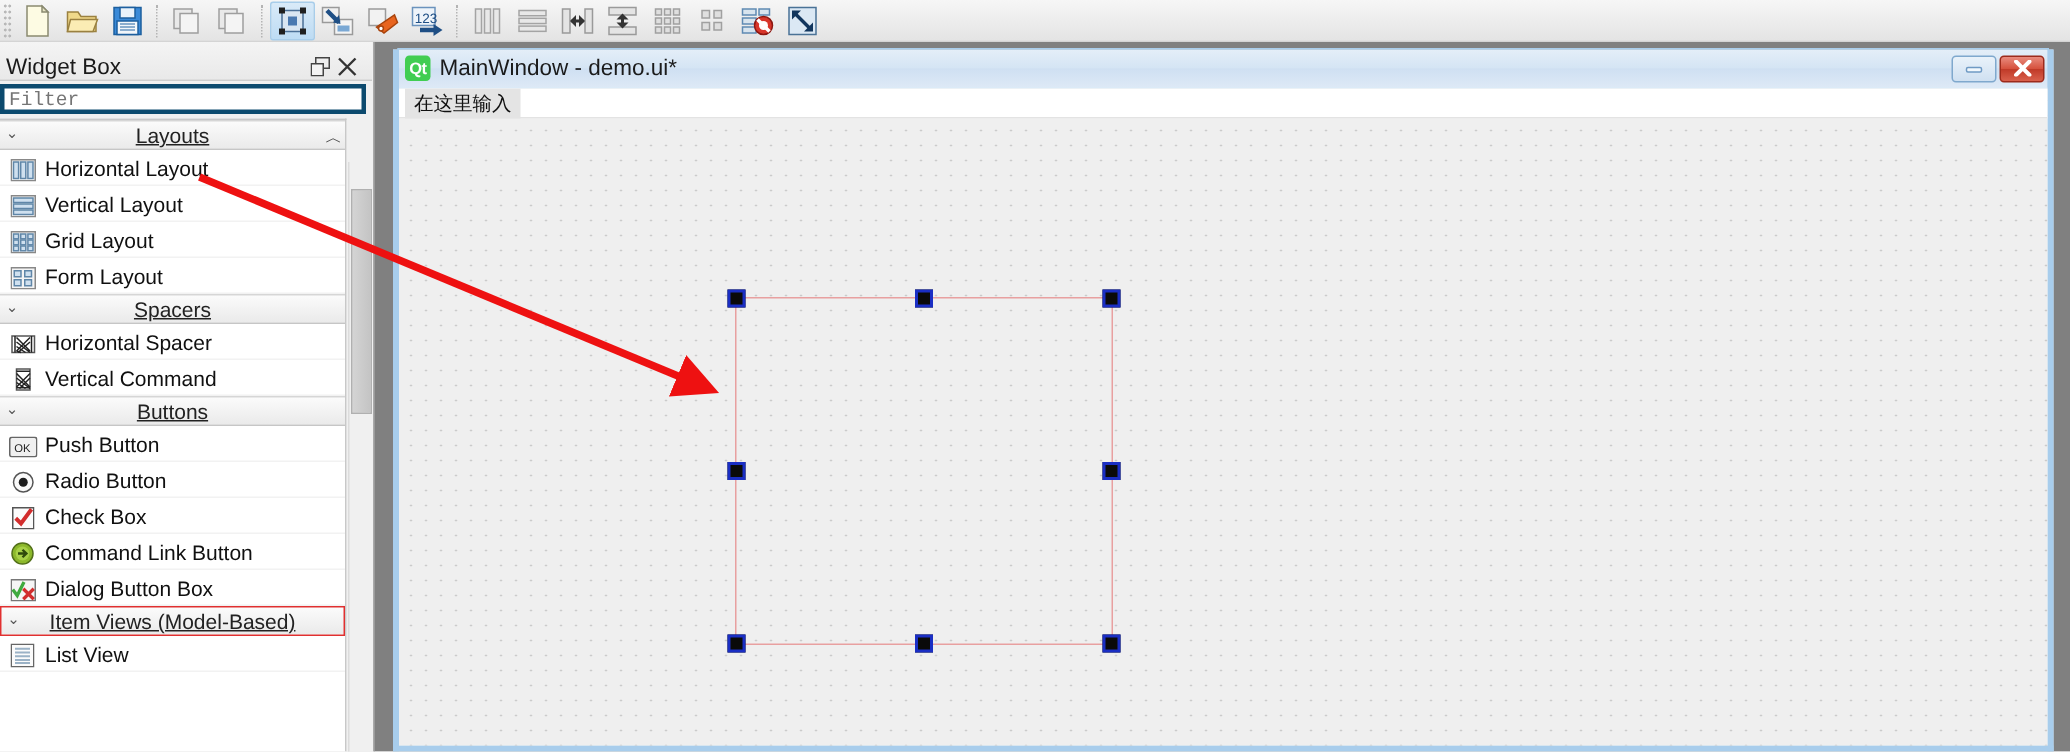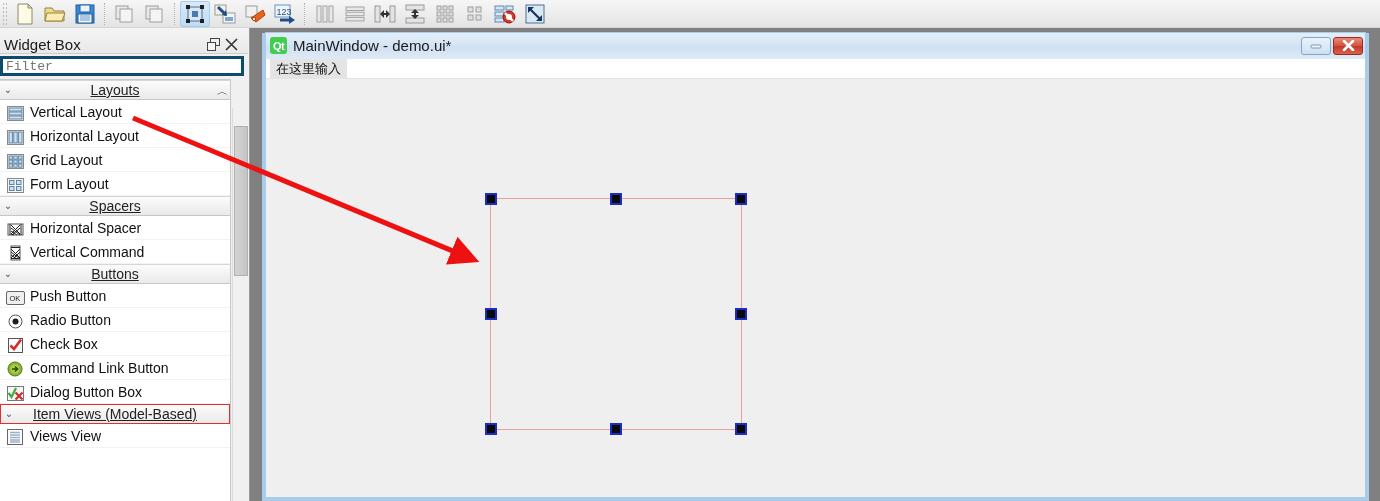--- a/index.html
+++ b/index.html
@@ -509,40 +509,40 @@
       <div class="wb-cat">
         <span class="wb-cat-arrow">⌄</span>
         <span class="wb-cat-label">Layouts</span>
         <span class="wb-cat-scrollhint">︿</span>
       </div>
       <div class="wb-item">
         <span class="wb-item-icon">
           <svg width="17" height="15" viewBox="0 0 17 15">
             <rect x="0.5" y="0.5" width="16" height="14" fill="#f4f4f4" stroke="#888"></rect>
             <g fill="#cfe0ef" stroke="#5f86a8">
+              <rect x="2" y="2" width="3.4" height="11"></rect>
+                <rect x="6.8" y="2" width="3.4" height="11"></rect>
+                <rect x="11.6" y="2" width="3.4" height="11"></rect>
+            </g>
+          </svg>
+        </span>
+        <span class="wb-item-label">Horizontal Layout</span>
+      </div>
+      <div class="wb-item">
+        <span class="wb-item-icon">
+          <svg width="17" height="15" viewBox="0 0 17 15">
+            <rect x="0.5" y="0.5" width="16" height="14" fill="#f4f4f4" stroke="#888"></rect>
+            <g fill="#cfe0ef" stroke="#5f86a8">
               <rect x="2" y="2" width="13" height="3"></rect>
                 <rect x="2" y="6" width="13" height="3"></rect>
                 <rect x="2" y="10" width="13" height="3"></rect>
             </g>
           </svg>
         </span>
         <span class="wb-item-label">Vertical Layout</span>
-      </div>
-      <div class="wb-item">
-        <span class="wb-item-icon">
-          <svg width="17" height="15" viewBox="0 0 17 15">
-            <rect x="0.5" y="0.5" width="16" height="14" fill="#f4f4f4" stroke="#888"></rect>
-            <g fill="#cfe0ef" stroke="#5f86a8">
-              <rect x="2" y="2" width="3.4" height="11"></rect>
-                <rect x="6.8" y="2" width="3.4" height="11"></rect>
-                <rect x="11.6" y="2" width="3.4" height="11"></rect>
-            </g>
-          </svg>
-        </span>
-        <span class="wb-item-label">Horizontal Layout</span>
       </div>
       <div class="wb-item">
         <span class="wb-item-icon">
           <svg width="17" height="15" viewBox="0 0 17 15">
             <rect x="0.5" y="0.5" width="16" height="14" fill="#f4f4f4" stroke="#888"></rect>
             <g fill="#cfe0ef" stroke="#5f86a8">
               <rect x="2" y="2" width="3.4" height="3.2"></rect>
                 <rect x="6.8" y="2" width="3.4" height="3.2"></rect>
                 <rect x="11.6" y="2" width="3.4" height="3.2"></rect>
               <rect x="2" y="6" width="3.4" height="3.2"></rect>
@@ -658,21 +658,21 @@
       </div>
       <div class="wb-item">
         <span class="wb-item-icon">
           <svg width="16" height="16" viewBox="0 0 16 16">
             <rect x="0.5" y="0.5" width="15" height="15" fill="#fbfbfb" stroke="#666"></rect>
             <g stroke="#9bb2c6" stroke-width="1.3">
               <path d="M3 3.5 H13 M3 6 H13 M3 8.5 H13 M3 11 H13 M3 13 H13"></path>
             </g>
           </svg>
         </span>
-        <span class="wb-item-label">Views View</span>
+        <span class="wb-item-label">List View</span>
       </div>
     </div>
 
     <div class="wb-scrollbar">
       <div class="wb-scroll-thumb"></div>
     </div>
   </div>
 
   <div class="mdi-area">
     <div class="mdi-child">

